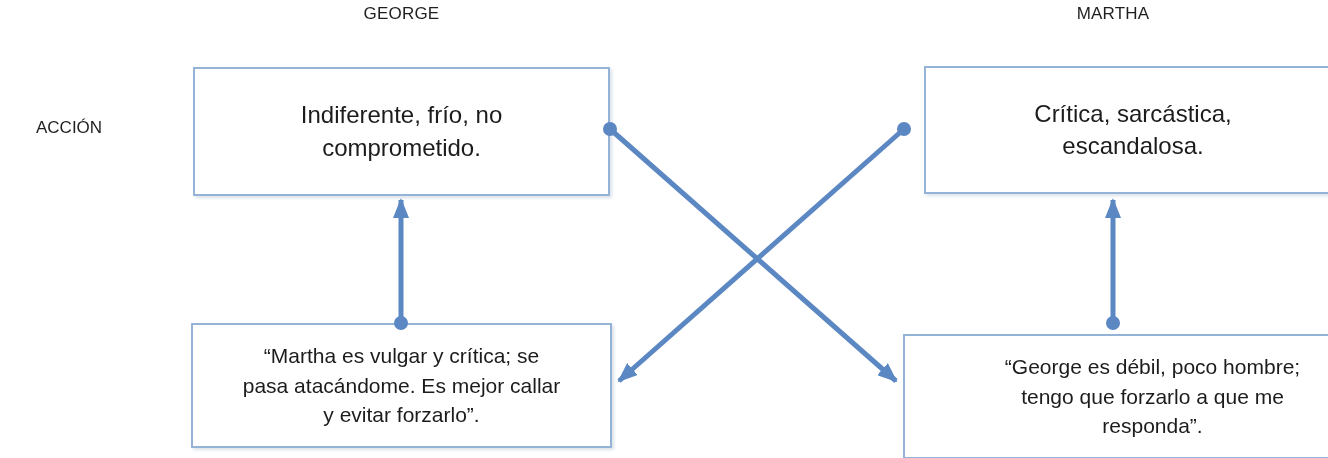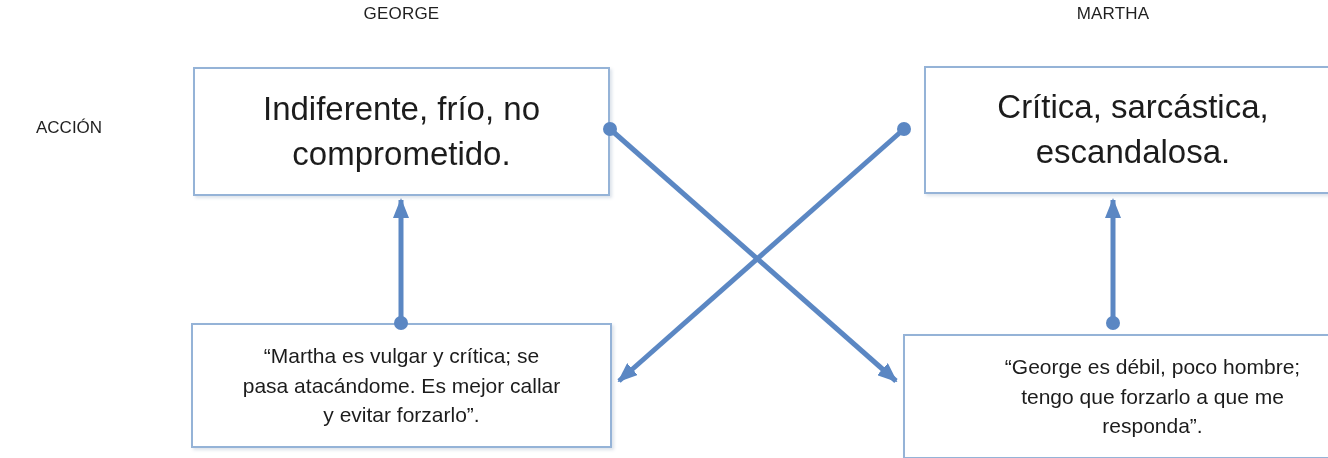--- a/index.html
+++ b/index.html
@@ -46,21 +46,21 @@
     color: #1c1c1c;
   }
   .node-box .box-text {
     white-space: pre-line;
     width: 100%;
   }
   .box-accion-george   { left: 193px; top: 67px;  width: 417px; height: 129px; }
   .box-accion-martha   { left: 904px; top: 66px;  width: 418px; height: 128px; margin-left: 20px; }
   .box-accion-george .box-text,
   .box-accion-martha .box-text {
-    font-size: 33px;
+    font-size: 24px;
     line-height: 1.35;
   }
   .box-pensamiento-george { left: 191px; top: 323px; width: 421px; height: 125px; }
   .box-pensamiento-martha { left: 903px; top: 334px; width: 499px; height: 125px; }
   .box-pensamiento-george .box-text,
   .box-pensamiento-martha .box-text {
     font-size: 21px;
     line-height: 1.42;
   }
   svg.connections {

